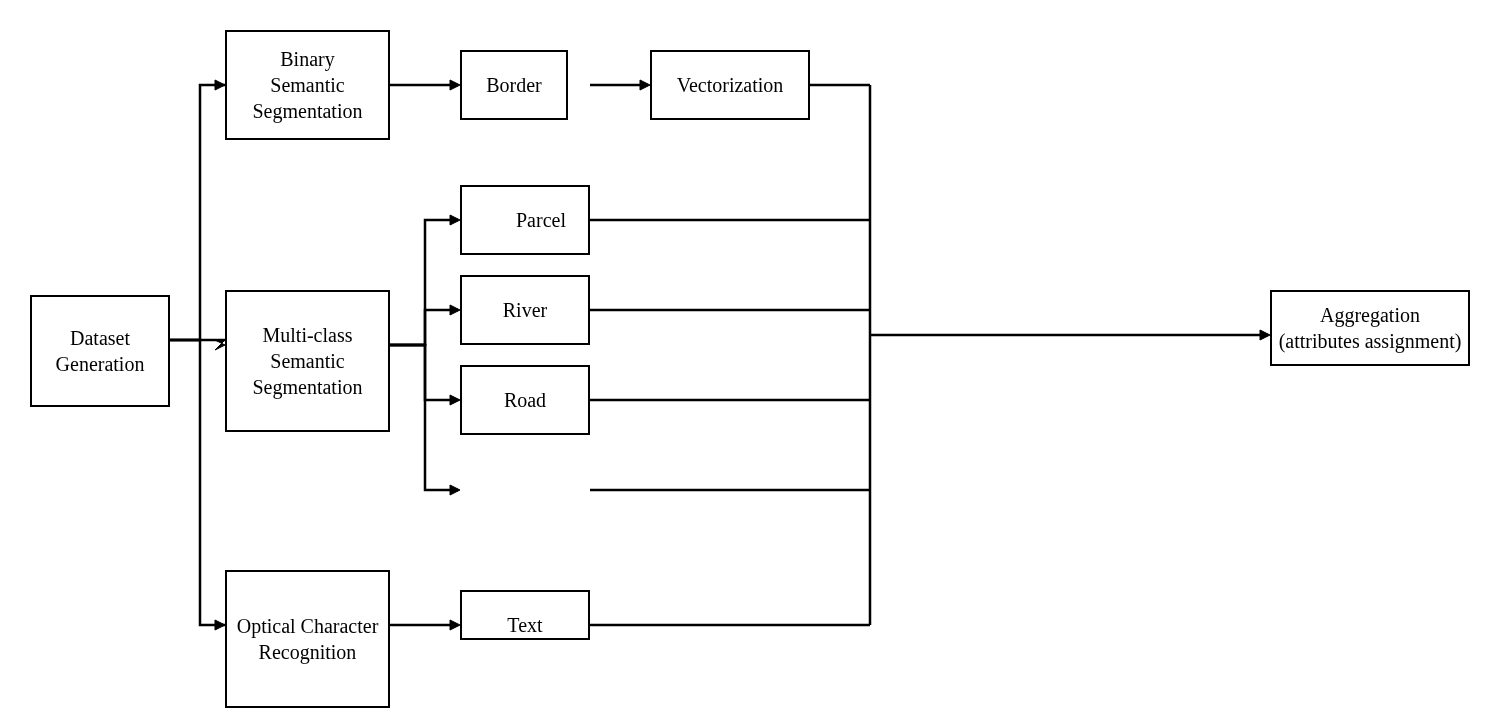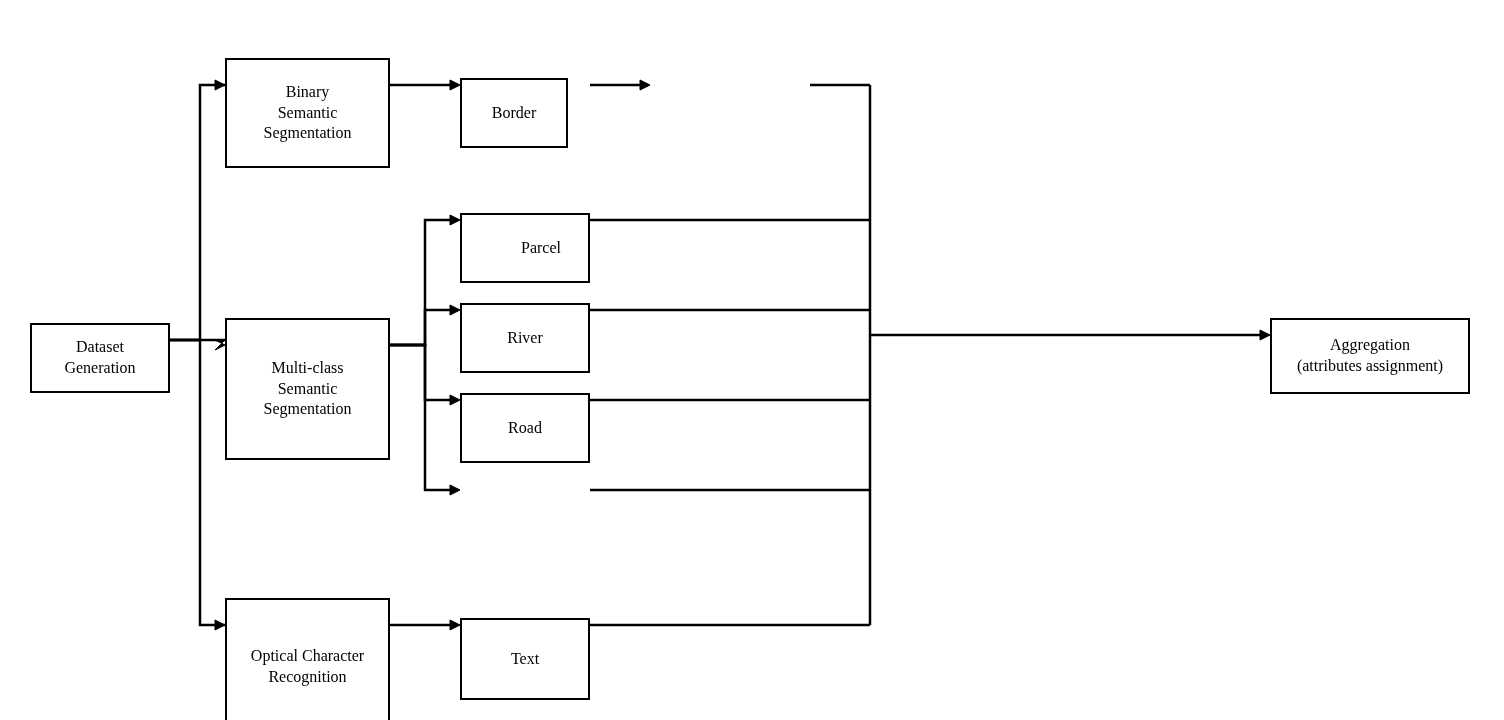--- a/index.html
+++ b/index.html
@@ -17,24 +17,23 @@
       width: 1504px;
       height: 720px;
     }
     .node {
       position: absolute;
       border: 2px solid #000;
       display: flex;
       align-items: center;
       justify-content: center;
       text-align: center;
-      font-size: 16px;
+      font-size: 20px;
       line-height: 1.3;
       background: #fff;
-      margin-top: 28px;
     }
     svg.arrows {
       position: absolute;
       top: 0; left: 0;
       width: 1504px;
       height: 720px;
       overflow: visible;
       pointer-events: none;
     }
     svg.arrows line, svg.arrows path, svg.arrows polyline {
@@ -97,55 +96,58 @@
     <line x1="590" y1="490" x2="870" y2="490"></line>
 
     <line x1="590" y1="625" x2="870" y2="625"></line>
 
     <line x1="870" y1="85" x2="870" y2="625"></line>
 
     <line x1="870" y1="335" x2="1268" y2="335"></line>
     <polygon points="1270,335 1260,330 1260,340"></polygon>
   </svg>
 
-  <div class="node" style="left:30px; top:295px; width:140px; height:70px;">
+  <div class="node" style="left:30px; top:295px; width:140px; height:112px;">
     <span>Dataset<br>Generation</span>
   </div>
 
   <div class="node" style="left:225px; top:30px; width:165px; height:110px;">
     <span>Binary<br>Semantic<br>Segmentation</span>
   </div>
 
   <div class="node" style="left:225px; top:290px; width:165px; height:142px;">
     <span>Multi-class<br>Semantic<br>Segmentation</span>
   </div>
 
   <div class="node" style="left:225px; top:570px; width:165px; height:138px;">
     <span>Optical Character<br>Recognition</span>
   </div>
 
   <div class="node" style="left:460px; top:50px; width:108px; height:70px;">
     <span>Border</span>
   </div>
 
+  <div class="node" style="left:650px; top:50px; width:160px; height:70px;">
+    <span>Vectorization</span>
+  </div>
 
   <div class="node" style="left:460px; top:185px; width:130px; height:70px;padding-left:32px;">
     <span>Parcel</span>
   </div>
 
   <div class="node" style="left:460px; top:275px; width:130px; height:70px;">
     <span>River</span>
   </div>
 
   <div class="node" style="left:460px; top:365px; width:130px; height:70px;">
     <span>Road</span>
   </div>
 
 
-  <div class="node" style="left:460px; top:590px; width:130px; height:82px;">
+  <div class="node" style="left:460px; top:590px; width:130px; height:50px;align-items:flex-end;">
     <span>Text</span>
   </div>
 
   <div class="node" style="left:1270px; top:290px; width:200px; height:76px;">
     <span>Aggregation<br>(attributes assignment)</span>
   </div>
 
 </div>
 
 </body></html>

